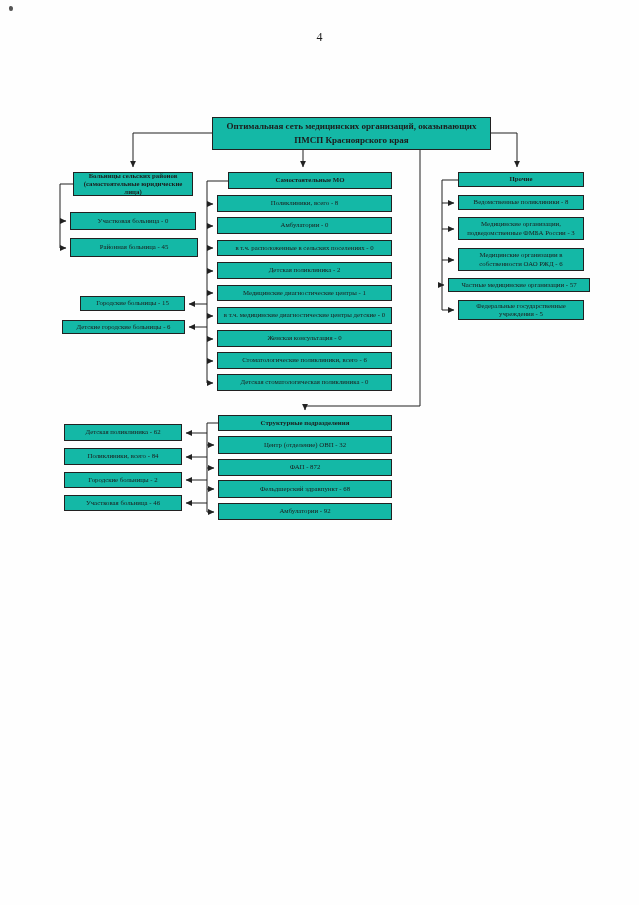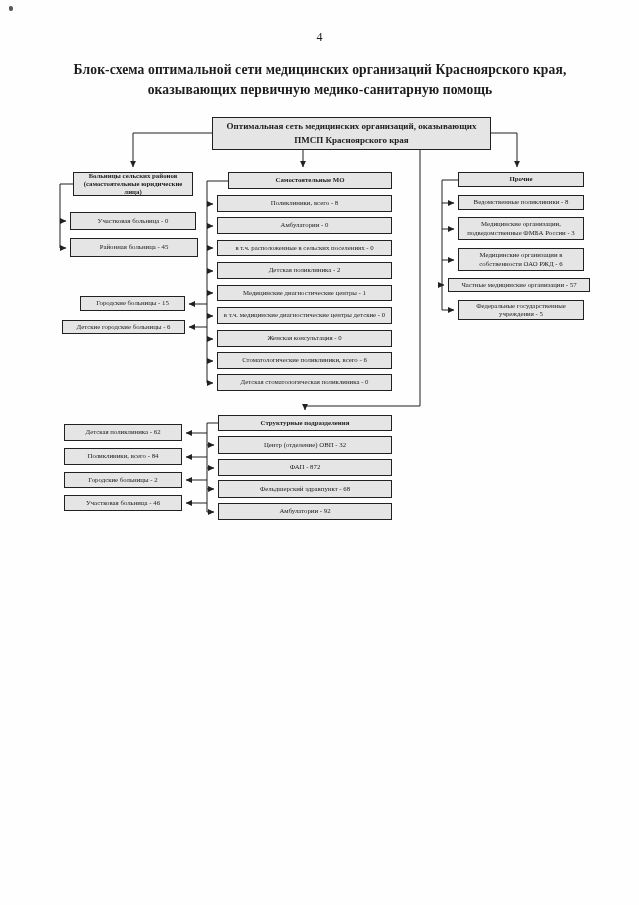--- a/index.html
+++ b/index.html
@@ -7,37 +7,36 @@
     position:relative;width:639px;height:905px;background:#fefefe;
     font-family:"Liberation Serif","DejaVu Serif",serif;color:#1c1c1c;overflow:hidden;
   }
   .speck{position:absolute;left:9px;top:6px;width:4px;height:5px;background:#2a2a2a;border-radius:40% 60% 50% 50%;opacity:.8;}
   .pagenum{position:absolute;left:0;top:30px;width:100%;text-align:center;font-size:12px;}
   .title{
     position:absolute;left:50px;top:60px;width:540px;text-align:center;
     font-size:13.6px;line-height:1.45;font-weight:600;letter-spacing:.1px;
   }
   .box{
-    position:absolute;border:1px solid #212121;background:#e5e5e5;
+    position:absolute;border:1px solid #212121;background:#14b8a6;
     display:flex;align-items:center;justify-content:center;text-align:center;
     font-size:6.8px;line-height:1.18;padding:1px 3px;box-sizing:border-box;
   }
   .hdr{font-weight:bold;}
   .root{font-size:9px;font-weight:bold;line-height:1.5;}
   svg.wires{position:absolute;left:0;top:0;pointer-events:none;}
 </style>
 </head>
 <body>
 
 <div class="page">
 
   <div class="speck"></div>
 
   <div class="pagenum">4</div>
-  <div class="title">Блок-схема оптимальной сети медицинских организаций Красноярского края, оказывающих первичную медико-санитарную помощь</div>
 
   <svg class="wires" width="639" height="905" viewBox="0 0 639 905">
     <defs>
       <marker id="ar" markerWidth="8" markerHeight="8" refX="6.2" refY="3" orient="auto">
         <path d="M0,0 L6.5,3 L0,6 Z" fill="#212121"></path>
       </marker>
     </defs>
     <g stroke="#212121" stroke-width="1" fill="none">
 
       <path d="M303 150 V167" marker-end="url(#ar)"></path>

